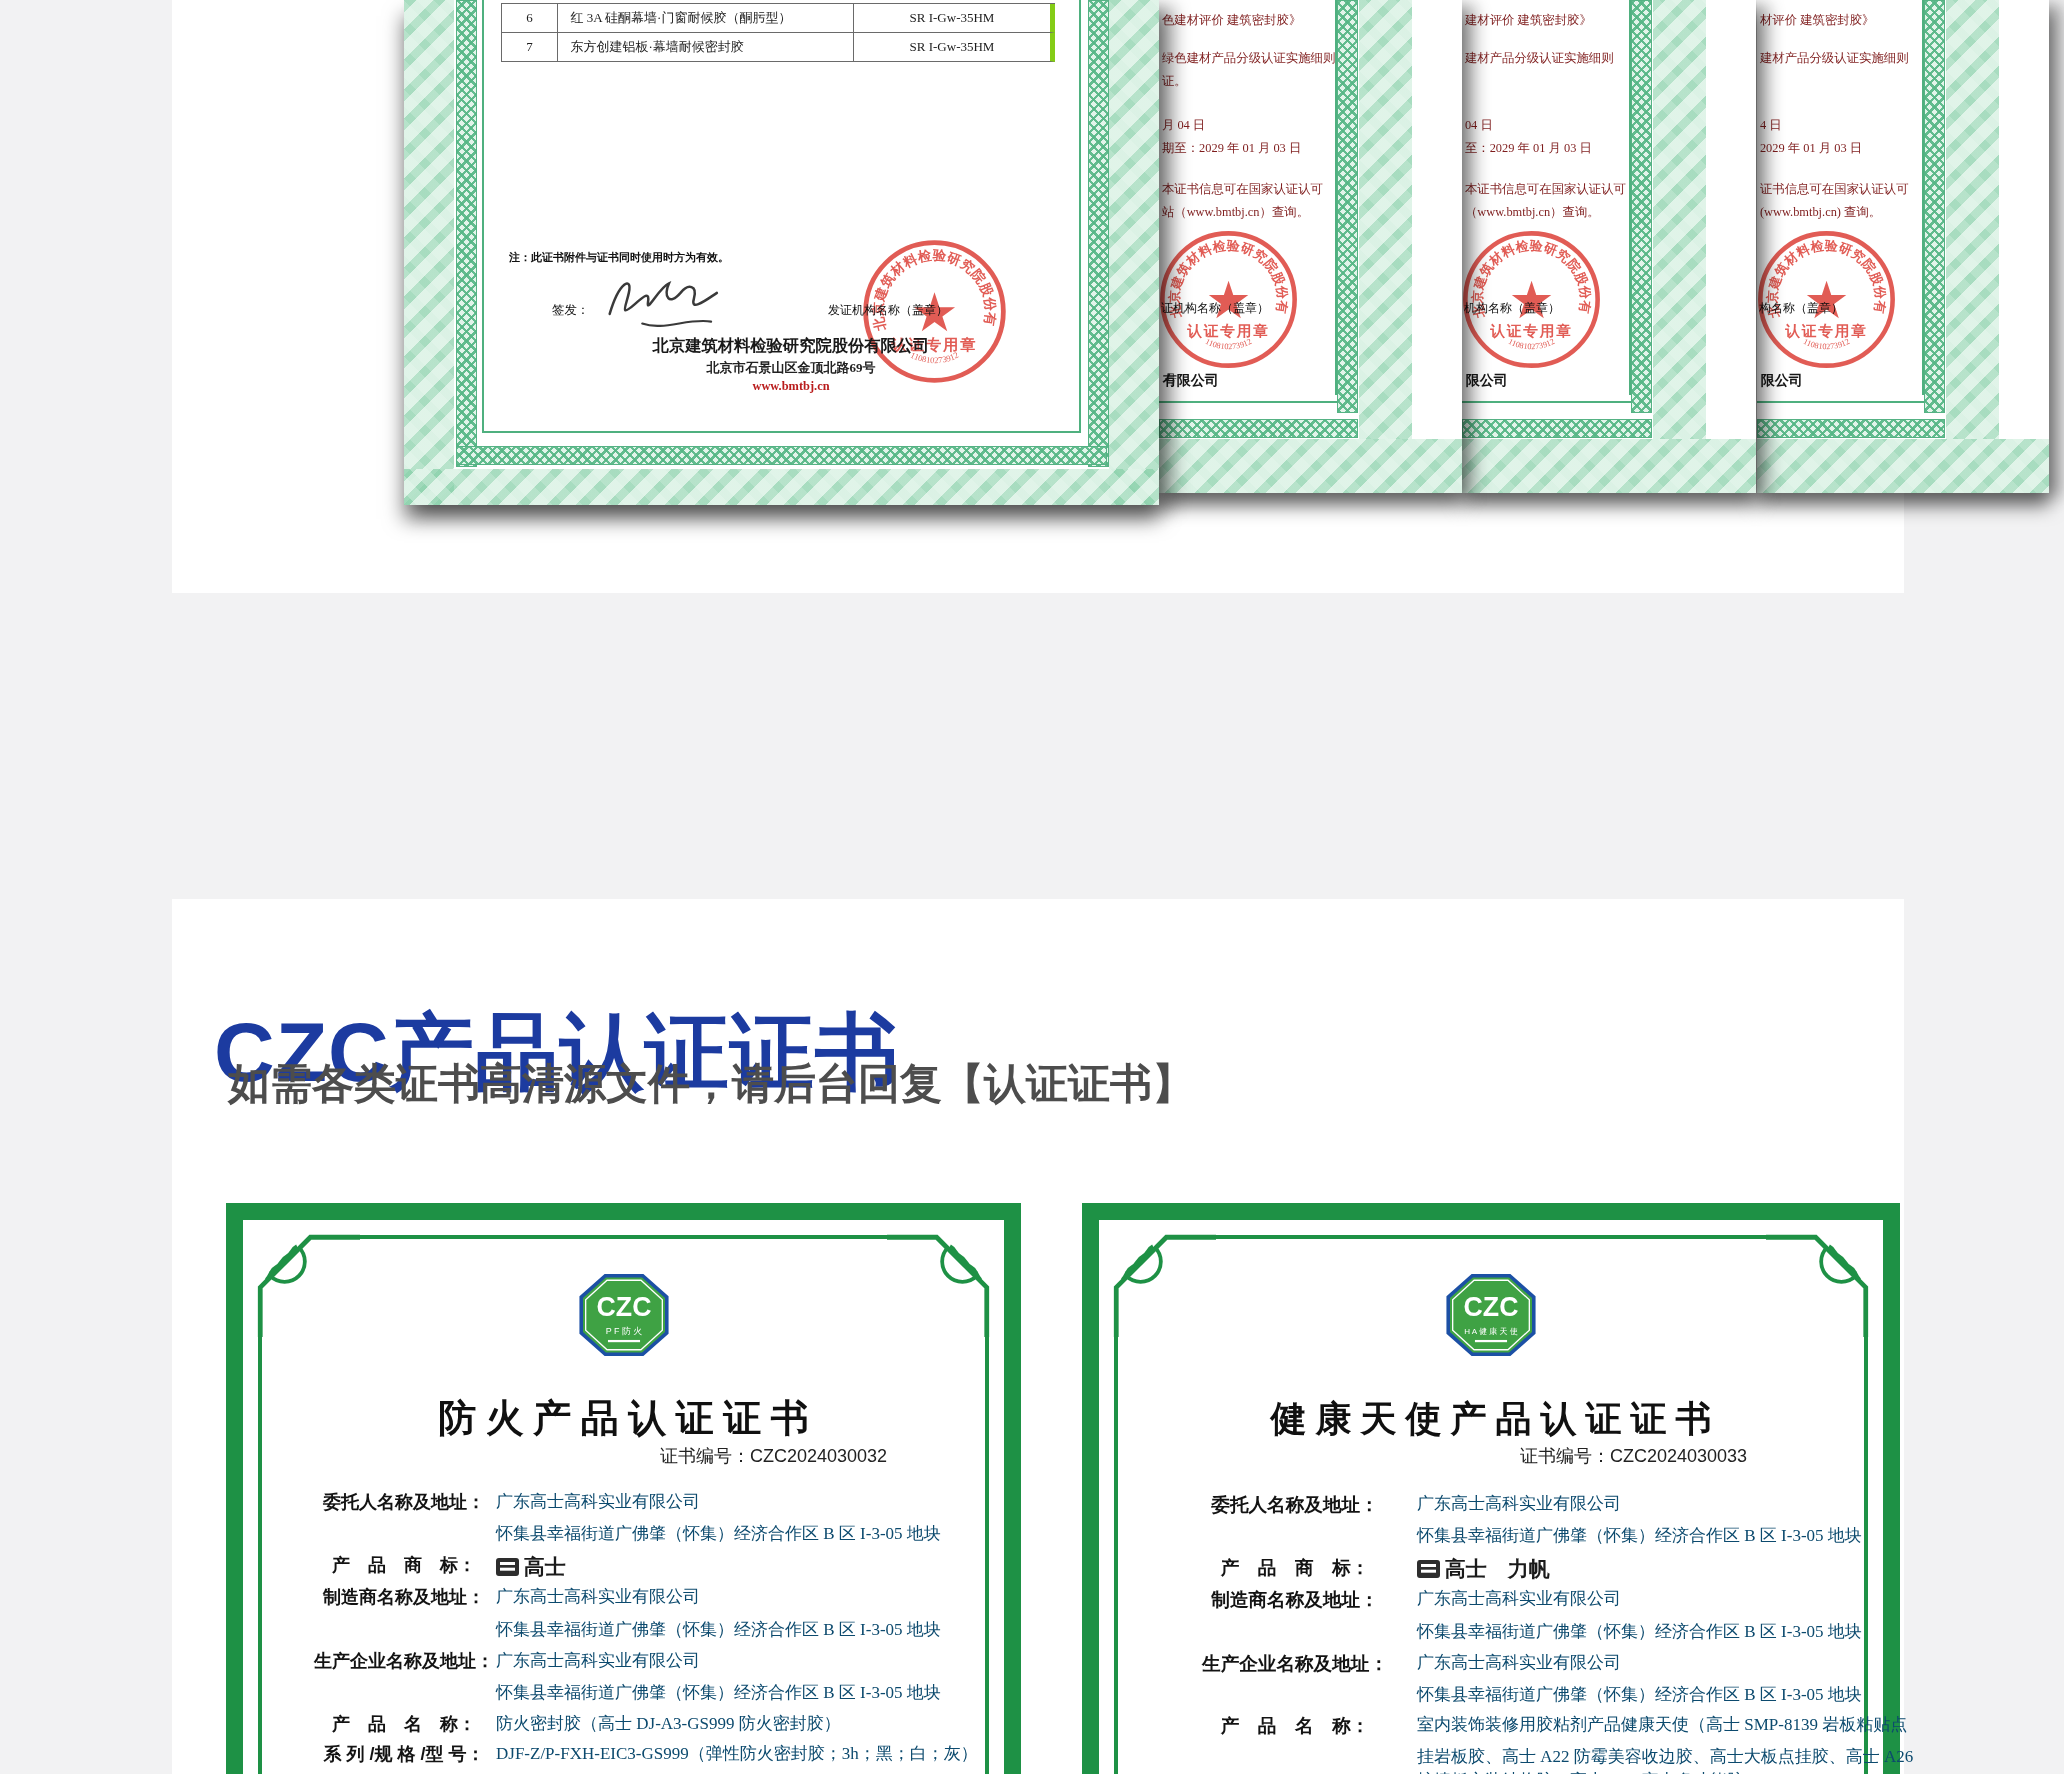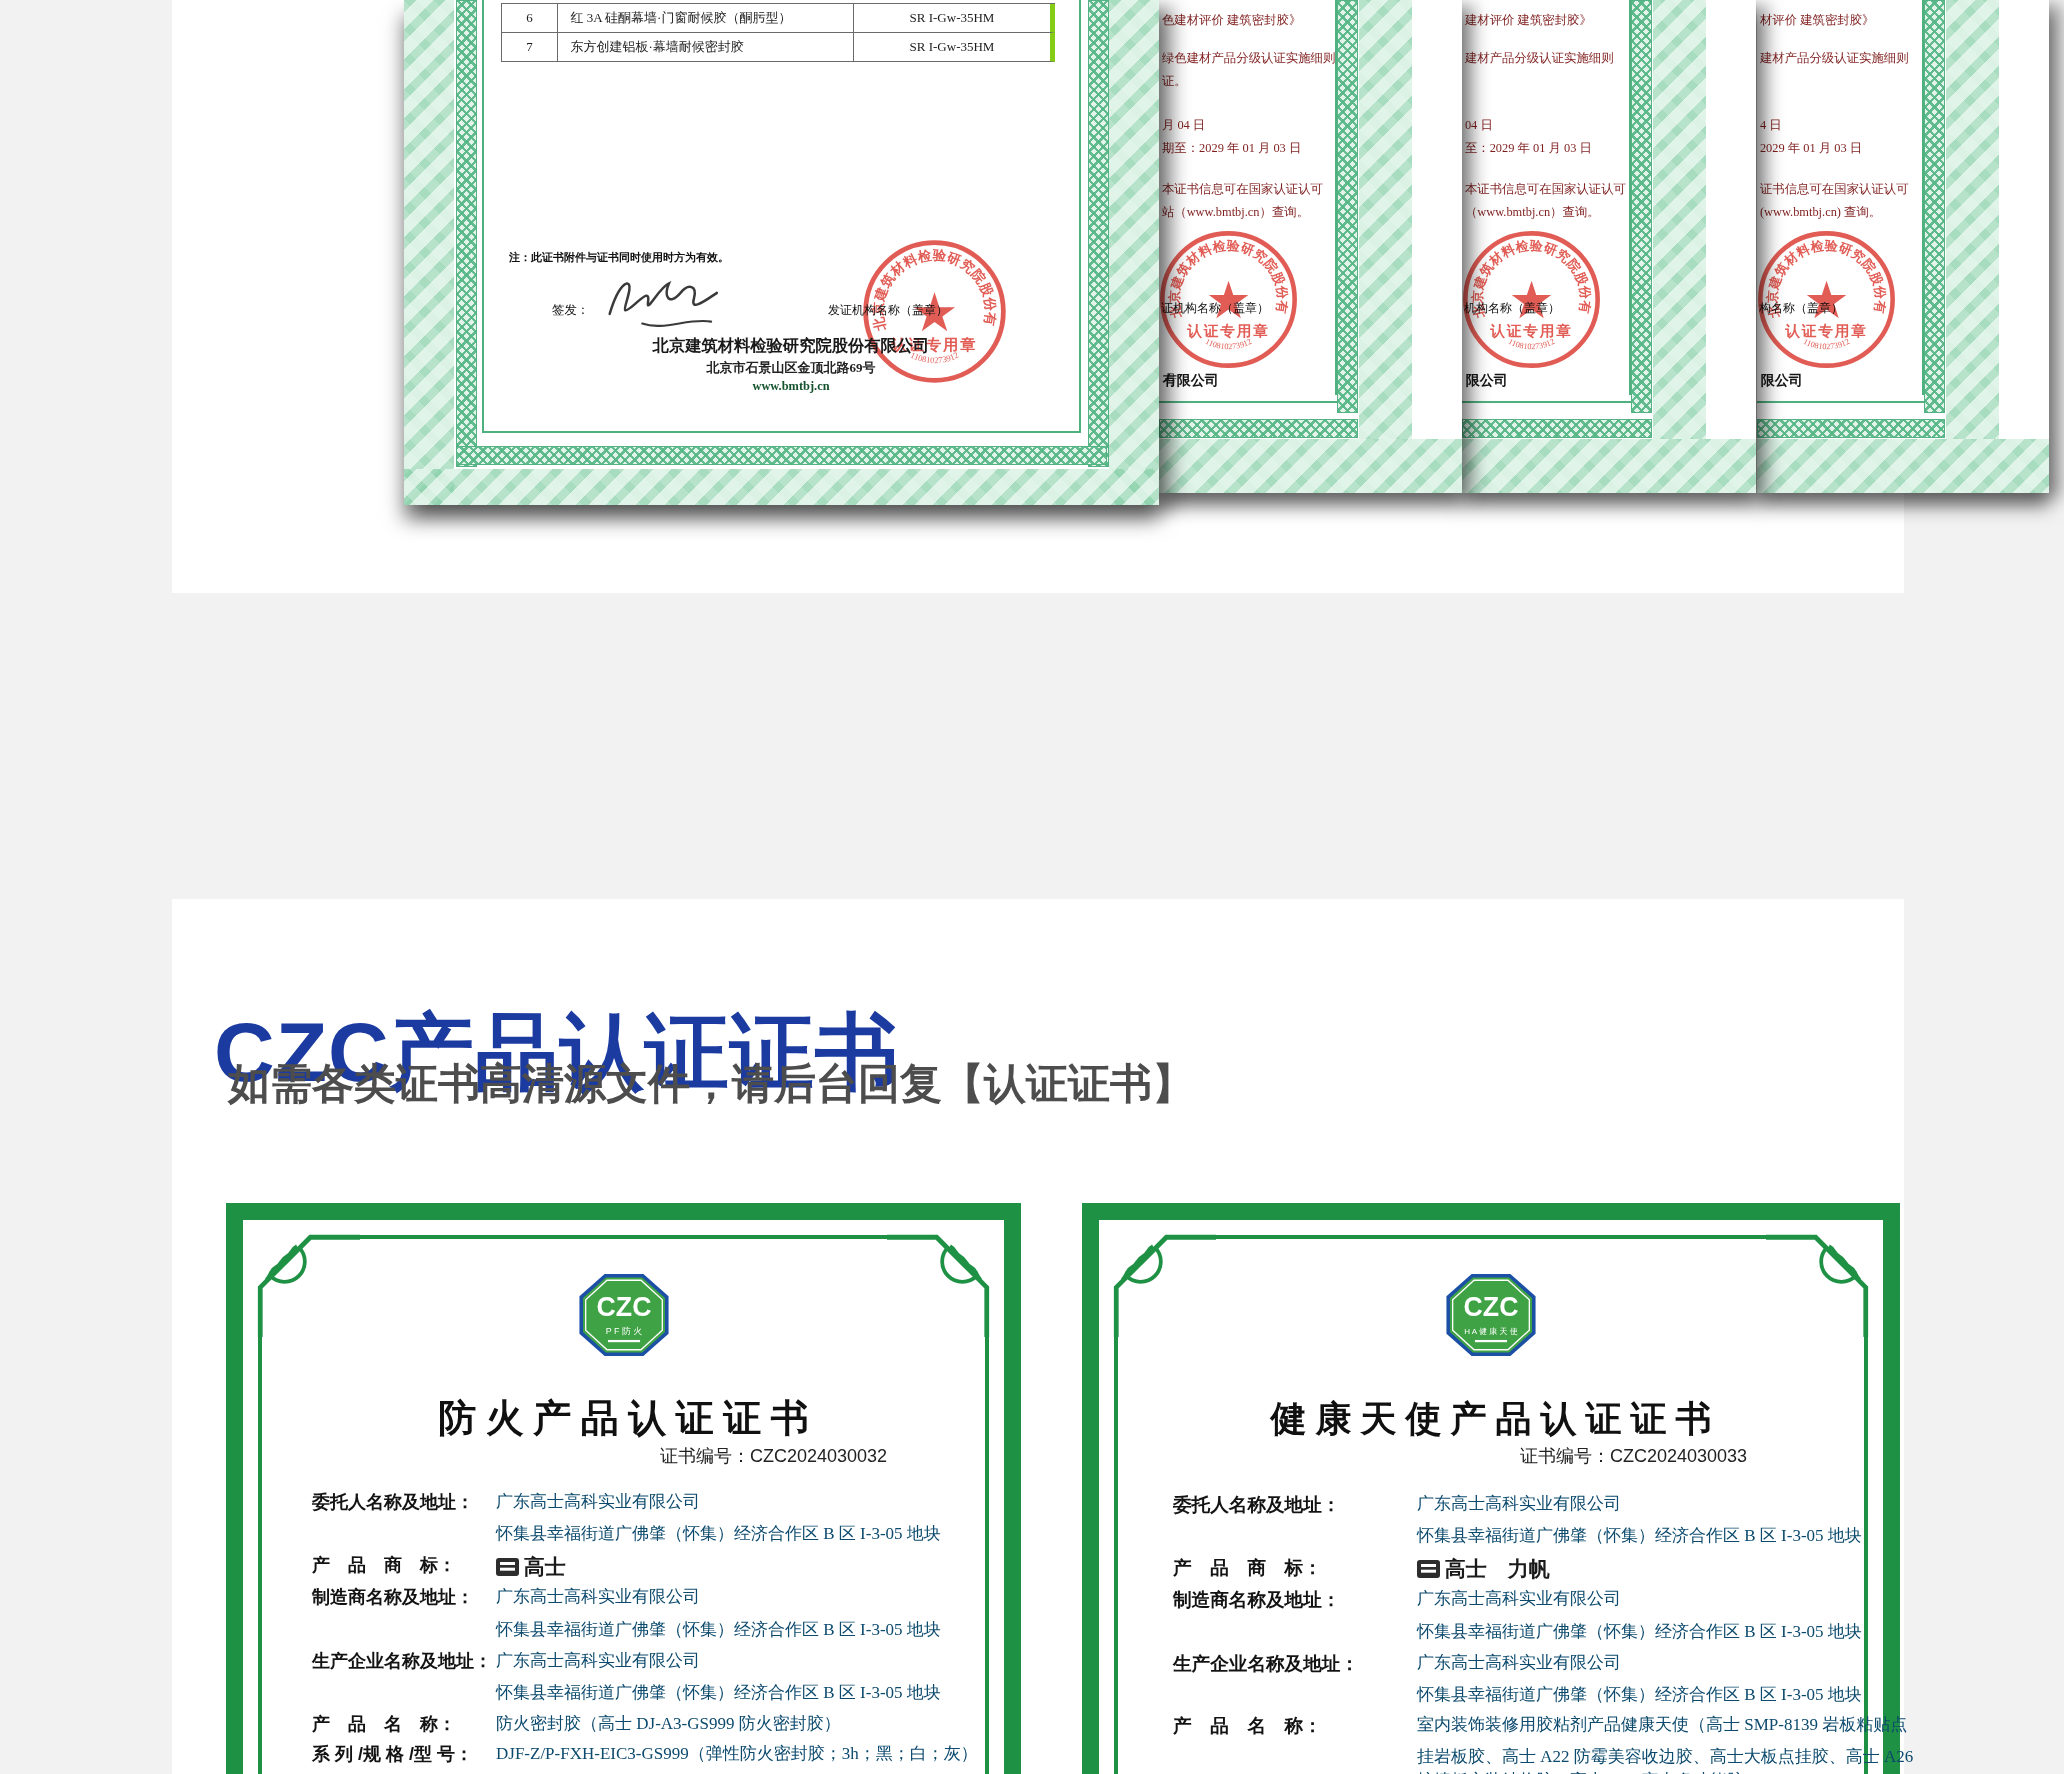--- a/index.html
+++ b/index.html
@@ -58,21 +58,21 @@
   .tcell.last{border-right:5px solid #84cc16;}
   .fnote{position:absolute;left:105px;top:250px;font-size:11px;font-weight:600;color:#111;}
   .fsign{position:absolute;left:148px;top:302px;font-size:12.4px;color:#111;}
   .fsig{position:absolute;left:196px;top:268px;}
   .fissuer{position:absolute;left:424px;top:302px;font-size:12px;color:#111;z-index:6;white-space:nowrap;}
   .forgname{position:absolute;left:196px;top:335px;width:382px;text-align:center;
             font-family:"Liberation Sans",sans-serif;font-weight:700;font-size:16.3px;color:#191919;z-index:6;}
   .forgaddr{position:absolute;left:196px;top:359px;width:382px;text-align:center;
             font-weight:700;font-size:13px;color:#222;z-index:6;}
   .forgweb{position:absolute;left:196px;top:379px;width:382px;text-align:center;
-            font-weight:700;font-size:12.4px;color:#14532d;z-index:6;}
+            font-weight:700;font-size:12.4px;color:#b91c1c;z-index:6;}
 
   
   .bline{position:absolute;left:2.9px;font-size:12.4px;color:#7f1d1d;white-space:nowrap;}
   .bl1{top:11.5px}.bl2{top:50px}.bl3{top:73px}.bl4{top:117px}.bl5{top:140px}.bl6{top:181px}.bl7{top:204px}
   .bissuer{position:absolute;left:1.9px;top:300px;font-size:12px;color:#111;z-index:6;white-space:nowrap;}
   .bfooter{position:absolute;left:3.8px;top:342px;font-family:"Liberation Sans",sans-serif;
            font-weight:700;font-size:14px;color:#161616;z-index:6;margin-top:30px;}
   .bfooter2{position:absolute;left:5.7px;top:371px;font-size:12px;color:#222;z-index:6;}
 
   .stamp{position:absolute;opacity:.92;z-index:5;}
@@ -103,21 +103,21 @@
   .g-title{position:absolute;top:182px;left:0;width:100%;text-align:center;
            font-weight:700;font-size:38px;color:#101010;white-space:nowrap;margin-top:8px;}
   .gright .g-title{font-size:36px;top:184px;}
   .g-no{position:absolute;top:241px;font-family:"Liberation Sans",sans-serif;
         font-size:18px;color:#222;}
   .gleft .g-no{left:434px;}
   .gright .g-no{left:438px;}
   .g-row{position:absolute;left:86px;right:29px;white-space:nowrap;}
   .gright .g-row{left:91px;}
   .g-label{display:inline-block;width:184px;font-family:"Liberation Sans",sans-serif;
-           font-weight:700;font-size:18px;color:#131313;vertical-align:top;}
+           font-weight:700;font-size:18px;color:#131313;vertical-align:top;text-align:center;}
   .gright .g-label{width:244px;font-size:18.6px;}
   .g-value{font-size:17px;color:#0c4a6e;}
   .g-value.brand{font-family:"Liberation Sans",sans-serif;font-weight:700;font-size:21px;color:#1a1a1a;}
   .bmark{display:inline-block;width:23px;height:18px;background:#2d2d2d;border-radius:2.9px;
          vertical-align:-1.9px;margin-right:4.8px;position:relative;}
   .bmark::after{content:"";position:absolute;left:3.8px;top:3.8px;width:15.3px;height:2.9px;background:#fff;
                 box-shadow:0 5.7px 0 #fff;}
   
   .gl-r0{top:287px}.gl-r1{top:319px}.gl-r2{top:350px}.gl-r3{top:382px}.gl-r4{top:415px}
   .gl-r5{top:446px}.gl-r6{top:478px}.gl-r7{top:509px}.gl-r8{top:539px}

